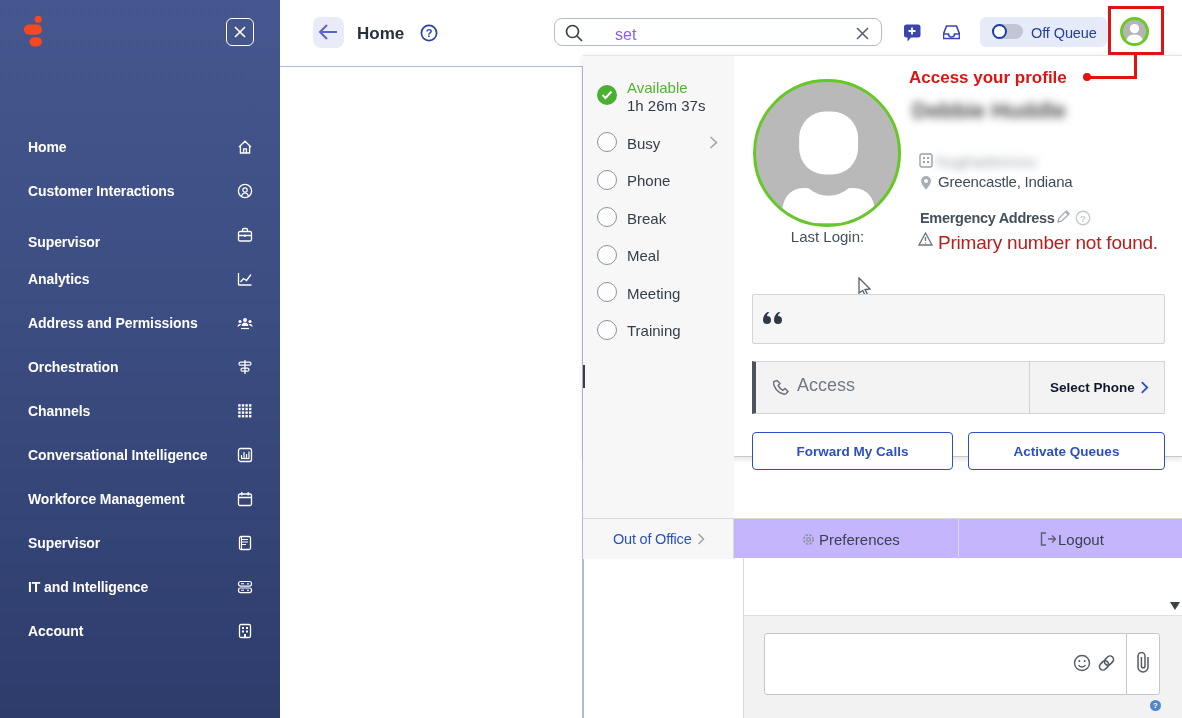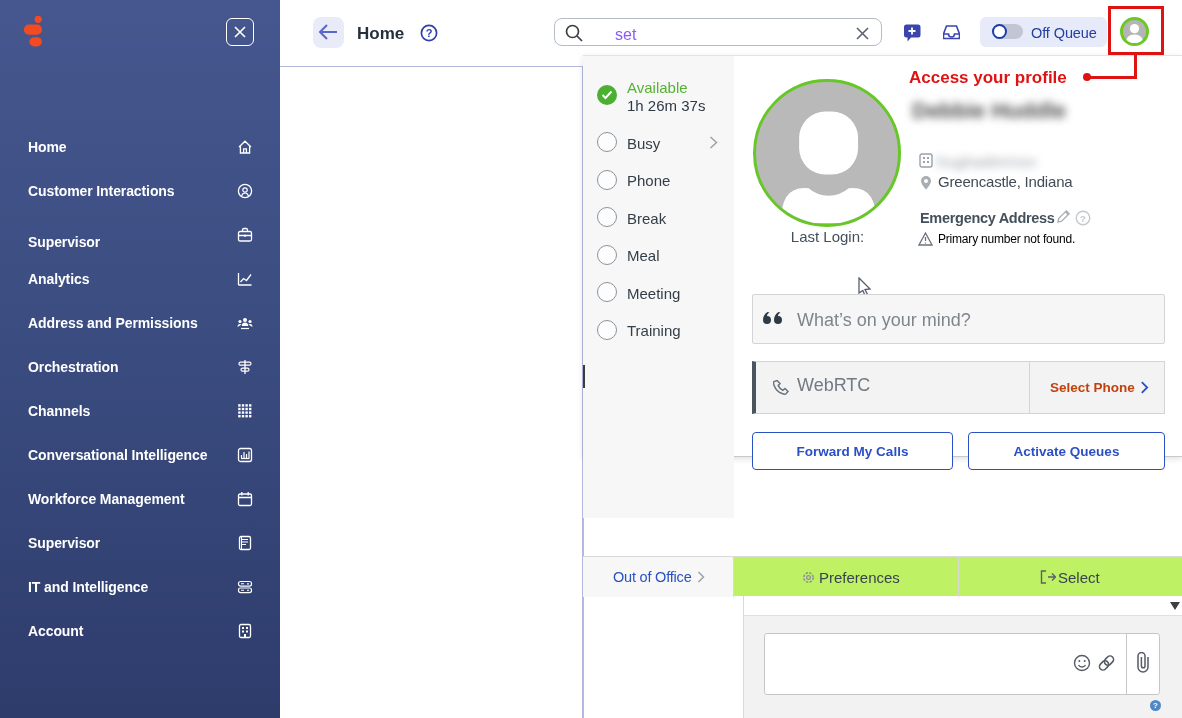--- a/index.html
+++ b/index.html
@@ -47,21 +47,21 @@
 
   
   #panel { left:583px; top:55px; width:599px; height:402px; background:#fff;
     border-top:1px solid #e3e3e5; border-bottom:1px solid #c9c9cb;
     box-shadow:0 2px 6px rgba(0,0,0,0.12); }
   #statuscol { left:0; top:0; width:151px; height:462px; background:#f7f7f8; }
   .radio { position:absolute; left:14px; width:20px; height:20px; border-radius:50%;
     border:1px solid #8a939e; background:#fdfdfd; }
   .slabel { position:absolute; left:44px; font-size:15px; color:#333e48; }
   
-  #panelrow { left:0; top:462px; width:599px; height:40px; border-top:1px solid #d9d9da; background:#bef264;margin-top:38px; }
+  #panelrow { left:0; top:462px; width:599px; height:40px; border-top:1px solid #d9d9da; background:#c4b5fd; }
   #ooocell { left:0; top:0; width:151px; height:40px; background:#f7f7f8; border-right:1px solid #d9d9da; }
   #prefcell { left:151px; top:0; width:225px; height:40px; border-right:1px solid #d9d9da; }
 
   
   #bigav { left:170px; top:23px; width:148px; height:148px; border-radius:50%;
     border:3.5px solid #67c727; background:#b9b9b9; overflow:hidden; }
   .pftext { position:absolute; color:#44505c; font-size:15px; }
   #whatbox { left:169px; top:238px; width:413px; height:50px; background:#f6f6f7;
     border:1px solid #d4d4d6; border-radius:2px; }
   #webrtc { left:169px; top:305px; width:413px; height:53px; background:#f3f3f4;
@@ -306,40 +306,39 @@
       <path d="M2 14 l1 -4 l8 -8 l3 3 l-8 8 z M10 3 l3 3" fill="none" stroke="#a8afb7" stroke-width="1.5"></path>
     </svg>
     <svg class="abs" style="left:492px;top:154px" width="16" height="16" viewBox="0 0 18 18">
       <circle cx="9" cy="9" r="7.6" fill="none" stroke="#c3c9cf" stroke-width="1.6"></circle>
       <text x="9" y="13" font-size="11" font-weight="700" fill="#c3c9cf" text-anchor="middle" font-family="Liberation Sans">?</text>
     </svg>
     <svg class="abs" style="left:335px;top:176px" width="15" height="14" viewBox="0 0 15 14">
       <path d="M7.5 1 L14 13 H1 Z" fill="none" stroke="#6a737d" stroke-width="1.3"></path>
       <path d="M7.5 5 v4 M7.5 10.5 v1" stroke="#6a737d" stroke-width="1.3"></path>
     </svg>
-    <div class="pftext" style="left:355px;top:176px;font-size:12px;letter-spacing:-0.2px;color:#000000">Primary number not found.</div>
+    <div class="pftext" style="left:355px;top:176px;font-size:19px;letter-spacing:-0.2px;color:#b91c1c">Primary number not found.</div>
 
     <svg class="abs" style="left:275px;top:221px" width="17" height="20" viewBox="0 0 17 20">
       <path d="M1 1 L12 12 L7 12.5 L10 18.5 L7.5 19.5 L4.8 13.5 L1 16 Z" fill="#fff" stroke="#55606c" stroke-width="1.3"></path>
     </svg>
 
     <div class="abs" id="whatbox"></div>
     <svg class="abs" style="left:180px;top:256px" width="20" height="15" viewBox="0 0 20 15">
       <path d="M4.5 0 C1.5 2 0 4.5 0 8 a4 4 0 1 0 4 -4 c0 -1.5 1 -2.7 2.5 -3.6 z" fill="#2e3b47"></path>
       <path d="M15.5 0 C12.5 2 11 4.5 11 8 a4 4 0 1 0 4 -4 c0 -1.5 1 -2.7 2.5 -3.6 z" fill="#2e3b47"></path>
     </svg>
-    <div class="abs" style="left:214px;top:254px;font-size:18px;color:#7e858d">What’s on your mind?</div>
 
     <div class="abs" id="webrtc"></div>
     <div class="abs" style="left:446px;top:306px;width:1px;height:51px;background:#d4d4d6"></div>
     <svg class="abs" style="left:190px;top:323px" width="18" height="18" viewBox="0 0 18 18">
       <path d="M4 1.5 l3 3 l-1.8 2.2 a10 10 0 0 0 4.6 4.6 l2.2 -1.8 l3 3 l-2 2.3 c-1.5 1 -6 -0.5 -8.8 -3.4 c-2.8 -2.8 -4.3 -7.3 -3.3 -8.8 z" fill="none" stroke="#6a737d" stroke-width="1.5"></path>
     </svg>
-    <div class="abs" style="left:214px;top:319px;font-size:18px;color:#717a84">WebRTC</div>
-    <div class="abs" style="left:467px;top:324px;font-size:13.5px;font-weight:700;color:#c2410c">Select Phone</div>
+    <div class="abs" style="left:214px;top:319px;font-size:18px;color:#717a84">Access</div>
+    <div class="abs" style="left:467px;top:324px;font-size:13.5px;font-weight:700;color:#0f172a">Select Phone</div>
     <svg class="abs" style="left:557px;top:325px" width="9" height="13" viewBox="0 0 10 14">
       <path d="M2 1 L8 7 L2 13" fill="none" stroke="#2b50c5" stroke-width="2"></path>
     </svg>
 
     <div class="btn" style="left:169px;width:201px">Forward My Calls</div>
     <div class="btn" style="left:385px;width:197px">Activate Queues</div>
 
     <div class="abs" id="panelrow">
       <div class="abs" id="ooocell"></div>
       <div class="abs" id="prefcell"></div>
@@ -349,21 +348,21 @@
       </svg>
       <svg class="abs" style="left:218px;top:13px" width="15" height="15" viewBox="0 0 16 16">
         <circle cx="8" cy="8" r="2" fill="none" stroke="#8b929b" stroke-width="1.4"></circle>
         <circle cx="8" cy="8" r="5" fill="none" stroke="#8b929b" stroke-width="1.6" stroke-dasharray="2.6 1.35"></circle>
       </svg>
       <div class="abs" style="left:236px;top:11.5px;font-size:15px;color:#39434e">Preferences</div>
       <svg class="abs" style="left:457px;top:13px" width="16" height="14" viewBox="0 0 16 14">
         <path d="M6 1 H1.5 V13 H6" fill="none" stroke="#58626e" stroke-width="1.4"></path>
         <path d="M8 7 h7 M12 3.5 L15.5 7 L12 10.5" fill="none" stroke="#58626e" stroke-width="1.4"></path>
       </svg>
-      <div class="abs" style="left:475px;top:11.5px;font-size:15px;color:#39434e">Select</div>
+      <div class="abs" style="left:475px;top:11.5px;font-size:15px;color:#39434e">Logout</div>
     </div>
   </div>
 
   <div class="abs" id="redbox"></div>
   <div class="abs" id="redline-v"></div>
   <div class="abs" id="redline-h"></div>
   <div class="abs" id="reddot"></div>
   <div class="abs" id="redtext">Access your profile</div>
 
   <svg class="abs" style="left:1073px;top:654px" width="18" height="18" viewBox="0 0 18 18">

